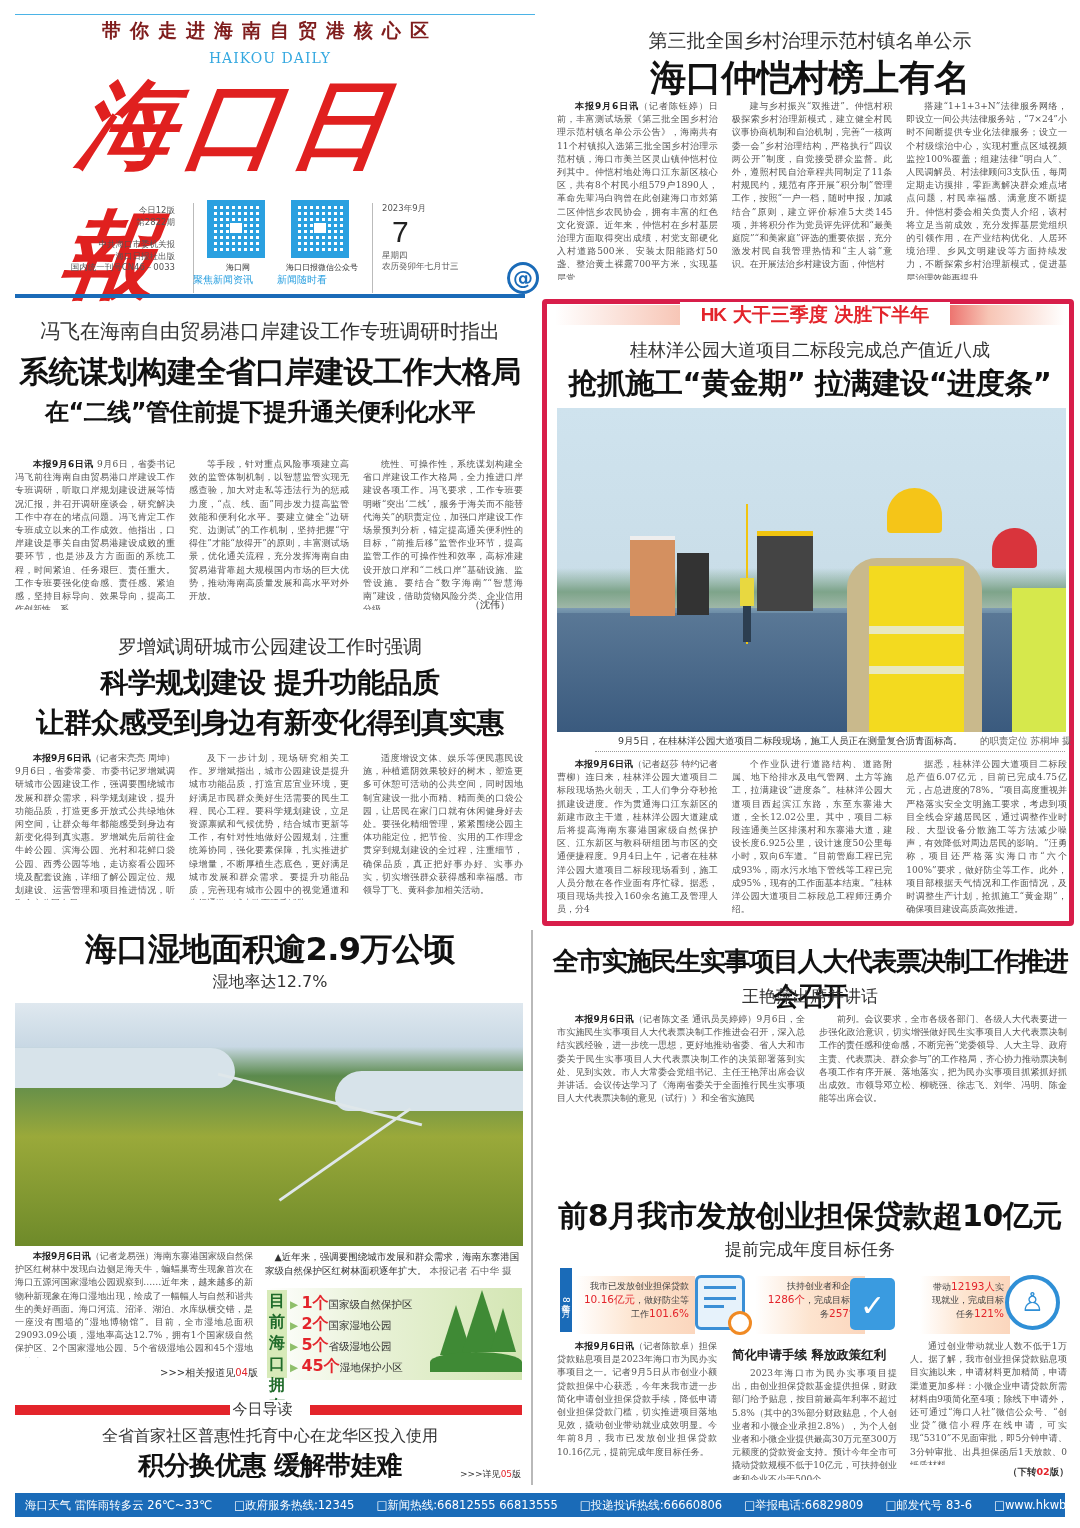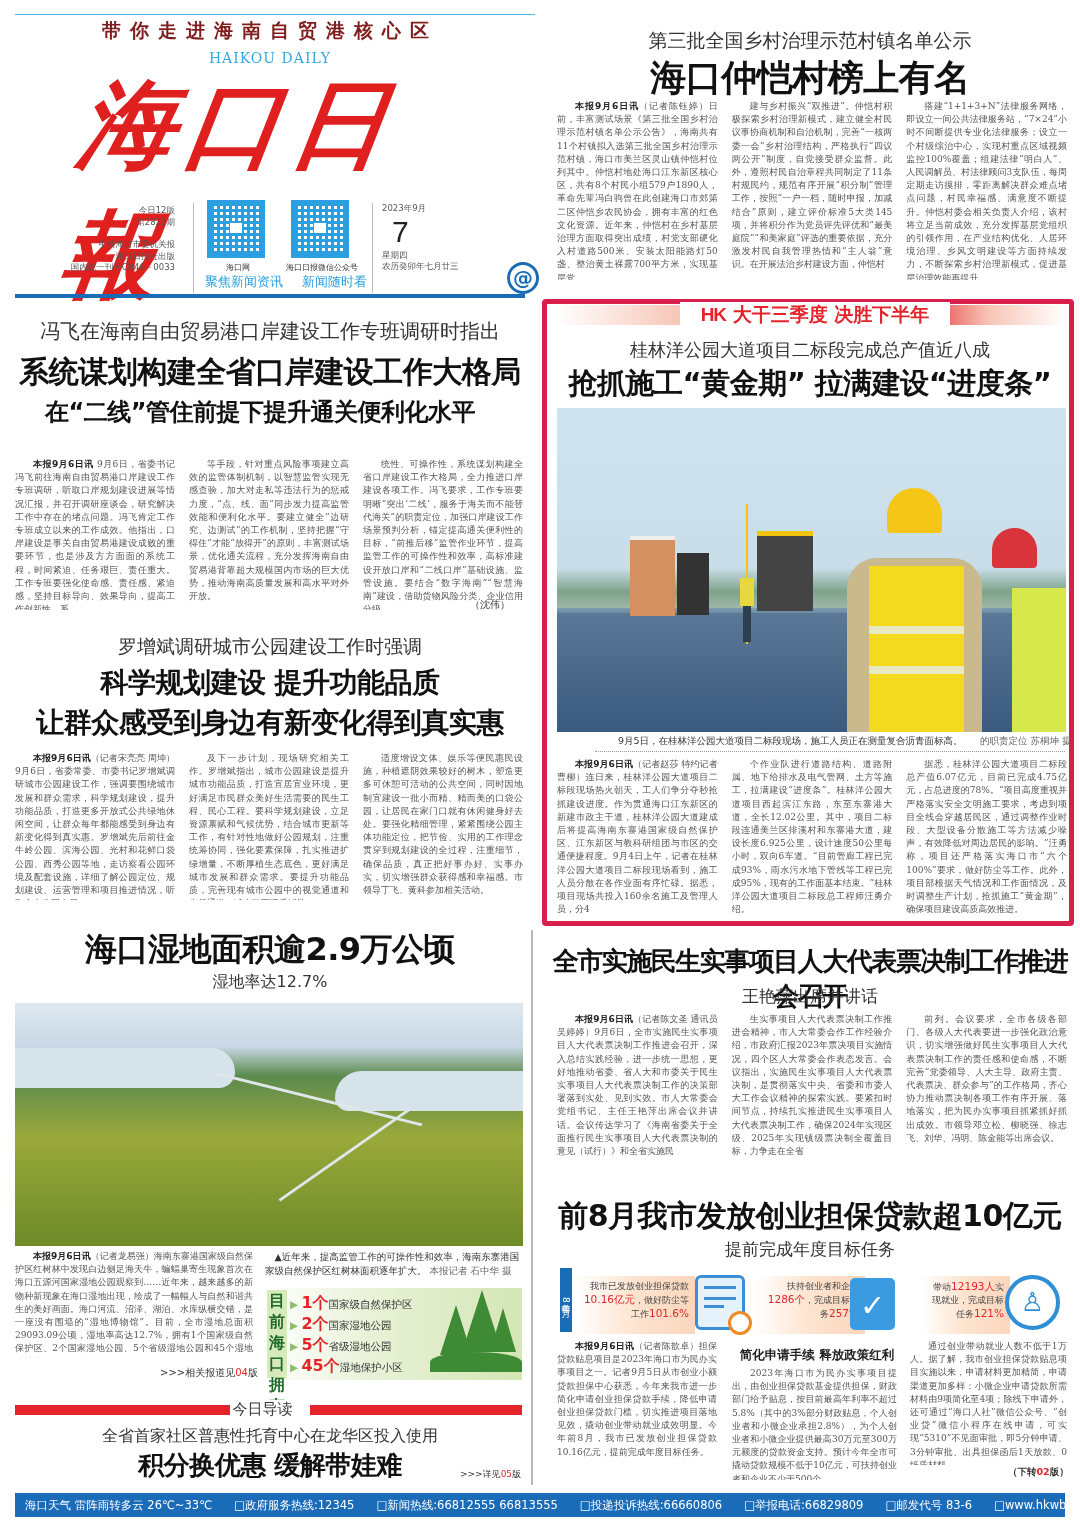--- a/index.html
+++ b/index.html
@@ -9,21 +9,21 @@
 .slogan{left:0;top:18px;width:540px;text-align:center;color:#7f1d1d;font-size:19px;letter-spacing:9px;font-weight:bold}
 .en{left:0;top:50px;width:540px;text-align:center;color:#34a8e0;font-family:"DejaVu Serif",serif;font-size:14px;letter-spacing:1px}
 .mast{left:80px;top:60px;width:400px;height:130px;color:#e0201f;font-family:"DejaVu Serif",serif;font-size:96px;font-style:italic;font-weight:bold;letter-spacing:10px;line-height:130px;transform:skewX(-8deg)}
 .meta-left{left:60px;top:205px;width:115px;text-align:right;font-size:8.5px;line-height:11.5px;color:#555}
 .vsep{width:1px;background:#bbb}
 .qr{width:58px;height:58px;background:
  repeating-linear-gradient(90deg,#2aa0e0 0 3px,transparent 3px 6px),
  repeating-linear-gradient(0deg,#2aa0e0 0 3px,#fff 3px 6px);border:4px solid #2aa0e0;position:relative}
 .qr::after{content:"";position:absolute;left:19px;top:19px;width:12px;height:10px;background:#fff}
 .qr-label{font-size:8px;text-align:center;color:#333;width:90px}
-.qr-sub{font-size:13px;text-align:right;color:#2aa0e0;width:90px}
+.qr-sub{font-size:10px;text-align:left;color:#2aa0e0;width:90px}
 .date-box{left:382px;top:203px;width:120px;font-size:8.5px;color:#555;line-height:11px}
 .date-day{font-size:30px;color:#222;line-height:36px;padding-left:10px;font-family:"Liberation Sans",sans-serif}
 .at-icon{left:507px;top:262px;width:32px;height:32px;border-radius:50%;border:3px solid #1a6bb8;color:#1a6bb8;font-weight:bold;font-size:20px;text-align:center;line-height:26px}
 .blueline{left:15px;top:294px;width:510px;height:4px;background:#1a6bb8}
 .kicker{color:#333;text-align:center;font-size:19px}
 .hl{color:#111;text-align:center;font-weight:bold;letter-spacing:-0.5px}
 .body{font-family:"DejaVu Serif",serif;font-size:9px;line-height:13.2px;color:#555;text-align:justify;text-indent:2em;overflow:hidden}
 .cols{display:flex;gap:14px}
 .cols>div{flex:1}
 .lead{color:#222;font-weight:bold;font-family:"DejaVu Sans",sans-serif}
@@ -155,21 +155,21 @@
 <div class="abs hl" style="left:15px;top:928px;width:510px;font-size:32px">海口湿地面积逾2.9万公顷</div>
 <div class="abs kicker" style="left:15px;top:972px;width:510px;font-size:16px">湿地率达12.7%</div>
 <div class="abs photo2">
   <div class="abs" style="left:0;top:45px;width:220px;height:40px;background:#d7e3ea;border-radius:0 60px 40px 0"></div>
   <div class="abs" style="left:320px;top:68px;width:190px;height:40px;background:#d7e3ea;border-radius:60px 0 0 30px"></div>
   <div class="abs" style="left:200px;top:95px;width:210px;height:3px;background:#dfe7ea;transform:rotate(14deg)"></div>
   <div class="abs" style="left:250px;top:150px;width:160px;height:3px;background:#dfe7ea;transform:rotate(-35deg)"></div>
 </div>
 <div class="abs body" style="left:15px;top:1250px;width:238px;height:108px"><span class="lead">本报9月6日讯</span><span>（记者龙易强）</span><span>海南东寨港国家级自然保护区红树林中发现白边侧足海天牛，蝙蝠巢寄生现象首次在海口五源河国家湿地公园观察到……近年来，越来越多的新物种新现象在海口湿地出现，绘成了一幅幅人与自然和谐共生的美好画面。海口河流、沼泽、湖泊、水库纵横交错，是一座没有围墙的“湿地博物馆”。目前，全市湿地总面积29093.09公顷，湿地率高达12.7%，拥有1个国家级自然保护区、2个国家湿地公园、5个省级湿地公园和45个湿地保护小区。</span></div>
 <div class="abs" style="left:160px;top:1366px;font-size:10px;color:#333"><span>&gt;&gt;&gt;相关报道见</span><span style="color:#e3242b">04</span><span>版</span></div>
-<div class="abs" style="left:265px;top:1250px;width:258px;font-size:9.5px;line-height:14px;color:#333;text-indent:1em"><span>▲近年来，提高监管工作的可操作性和效率，海南东寨港国家级自然保护区红树林面积逐年扩大。</span> <span style="color:#666">本报记者 石中华 摄</span></div>
+<div class="abs" style="left:265px;top:1250px;width:258px;font-size:9.5px;line-height:14px;color:#333;text-indent:1em"><span>▲近年来，强调要围绕城市发展和群众需求，海南东寨港国家级自然保护区红树林面积逐年扩大。</span> <span style="color:#666">本报记者 石中华 摄</span></div>
 <div class="abs infobox"></div>
 <div class="abs info-vert">目前海口拥有</div>
 <div class="abs" style="left:290px;top:1293px;width:150px">
   <div class="info-item" style="height:21px"><span style="color:#8fbf6a">▶ </span><span class="num">1个</span><span>国家级自然保护区</span></div>
   <div class="info-item" style="height:21px"><span style="color:#8fbf6a">▶ </span><span class="num">2个</span><span>国家湿地公园</span></div>
   <div class="info-item" style="height:21px"><span style="color:#8fbf6a">▶ </span><span class="num">5个</span><span>省级湿地公园</span></div>
   <div class="info-item" style="height:21px"><span style="color:#8fbf6a">▶ </span><span class="num">45个</span><span>湿地保护小区</span></div>
 </div>
 <div class="abs tree" style="left:440px;top:1305px"></div>
 <div class="abs tree" style="left:462px;top:1290px;border-left-width:20px;border-right-width:20px;border-bottom-width:62px"></div>
@@ -184,21 +184,20 @@
 <div class="abs kicker" style="left:15px;top:1426px;width:510px;font-size:16px">全省首家社区普惠性托育中心在龙华区投入使用</div>
 <div class="abs hl" style="left:15px;top:1448px;width:510px;font-size:26px">积分换优惠  缓解带娃难</div>
 <div class="abs" style="left:460px;top:1468px;font-size:9px;color:#333"><span>&gt;&gt;&gt;详见</span><span style="color:#e3242b">05</span><span>版</span></div>
 
 <div class="abs vdivider"></div>
 
 <div class="abs hl" style="left:545px;top:944px;width:530px;font-size:26px;letter-spacing:-1.5px">全市实施民生实事项目人大代表票决制工作推进会召开</div>
 <div class="abs kicker" style="left:545px;top:985px;width:530px;font-size:17px">王艳萍出席并讲话</div>
 <div class="abs cols" style="left:557px;top:1013px;width:510px;height:160px">
   <div class="body"><span class="lead">本报9月6日讯</span><span>（记者陈文圣 通讯员吴婷婷）</span><span>9月6日，全市实施民生实事项目人大代表票决制工作推进会召开，深入总结实践经验，进一步统一思想，更好地推动省委、省人大和市委关于民生实事项目人大代表票决制工作的决策部署落到实处、见到实效。市人大常委会党组书记、主任王艳萍出席会议并讲话。会议传达学习了《海南省委关于全面推行民生实事项目人大代表票决制的意见（试行）》和全省实施民</span></div>
-  <div class="body">生实事项目人大代表票决制工作推进会精神，市人大常委会作工作经验介绍，市政府汇报2023年票决项目实施情况，四个区人大常委会作表态发言。会议指出，实施民生实事项目人大代表票决制，是贯彻落实中央、省委和市委人大工作会议精神的探索实践。要紧扣时间节点，持续扎实推进民生实事项目人大代表票决制工作，确保2024年实现区级、2025年实现镇级票决制全覆盖目标，力争走在全省</div>
   <div class="body">前列。会议要求，全市各级各部门、各级人大代表要进一步强化政治意识，切实增强做好民生实事项目人大代表票决制工作的责任感和使命感，不断完善“党委领导、人大主导、政府主责、代表票决、群众参与”的工作格局，齐心协力推动票决制各项工作有序开展、落地落实，把为民办实事项目抓紧抓好抓出成效。市领导邓立松、柳晓强、徐志飞、刘华、冯明、陈金能等出席会议。</div>
 </div>
 
 <div class="abs hl" style="left:545px;top:1196px;width:530px;font-size:30px">前8月我市发放创业担保贷款超10亿元</div>
 <div class="abs kicker" style="left:545px;top:1238px;width:530px;font-size:17px">提前完成年度目标任务</div>
 <div class="abs" style="left:560px;top:1268px;width:12px;height:64px;background:#1a6bb8;color:#fff;font-size:9px;line-height:12px;text-align:center;writing-mode:vertical-rl">今年前8月</div>
 
 <div class="abs stat-box" style="left:575px;top:1276px;width:120px">
   <span>我市已发放创业担保贷款</span><span class="num">10.16亿元</span><span>，做好防尘等工作</span><span class="num">101.6%</span>
 </div>
@@ -213,21 +212,21 @@
   <span>扶持创业者和企业</span><span class="num">1286个</span><span>，完成目标任务</span><span class="num">257%</span>
 </div>
 <div class="abs" style="left:850px;top:1278px;width:45px;height:52px;background:#3a9be0;border-radius:5px;color:#fff;font-size:30px;text-align:center;line-height:55px">✓</div>
 
 <div class="abs stat-box" style="left:920px;top:1276px;width:90px">
   <span>带动</span><span class="num">12193人</span><span>实现就业，完成目标任务</span><span class="num">121%</span>
 </div>
 <div class="abs" style="left:1005px;top:1275px;width:55px;height:55px;border:4px solid #2f8fd6;border-radius:50%;color:#2f8fd6;font-size:26px;text-align:center;line-height:46px;background:#fff">♙</div>
 
 <div class="abs body" style="left:557px;top:1340px;width:160px;height:140px"><span class="lead">本报9月6日讯</span><span>（记者陈歆卓）</span><span>担保贷款贴息项目是2023年海口市为民办实事项目之一。记者9月5日从市创业小额贷款担保中心获悉，今年来我市进一步简化申请创业担保贷款手续，降低申请创业担保贷款门槛，切实推进项目落地见效，撬动创业带动就业成效明显。今年前8月，我市已发放创业担保贷款10.16亿元，提前完成年度目标任务。</span></div>
-<div class="abs" style="left:732px;top:1347px;width:170px;font-size:12.5px;font-weight:bold;color:#222;text-align:center">简化申请手续  释放政策红利</div>
+<div class="abs" style="left:732px;top:1347px;width:170px;font-size:12.5px;font-weight:bold;color:#222;">简化申请手续  释放政策红利</div>
 <div class="abs body" style="left:732px;top:1367px;width:165px;height:113px">2023年海口市为民办实事项目提出，由创业担保贷款基金提供担保，财政部门给予贴息，按目前最高年利率不超过5.8%（其中的3%部分财政贴息，个人创业者和小微企业承担2.8%），为个人创业者和小微企业提供最高30万元至300万元额度的贷款资金支持。预计今年全市可撬动贷款规模不低于10亿元，可扶持创业者和企业不少于500个，</div>
 <div class="abs body" style="left:910px;top:1340px;width:157px;height:125px">通过创业带动就业人数不低于1万人。据了解，我市创业担保贷款贴息项目实施以来，申请材料更加精简，申请渠道更加多样：小微企业申请贷款所需材料由9项简化至4项；除线下申请外，还可通过“海口人社”微信公众号、“创业贷”微信小程序在线申请，可实现“5310”不见面审批，即5分钟申请、3分钟审批、出具担保函后1天放款、0纸质材料。</div>
 <div class="abs" style="left:1008px;top:1466px;font-size:9.5px;font-weight:bold;color:#333"><span>（下转</span><span style="color:#e3242b">02</span><span>版）</span></div>
 
 <div class="abs footer">
   <span>海口天气   雷阵雨转多云   26℃~33℃</span>
   <span>□政府服务热线:12345</span>
   <span>□新闻热线:66812555 66813555</span>
   <span>□投递投诉热线:66660806</span>
   <span>□举报电话:66829809</span>

